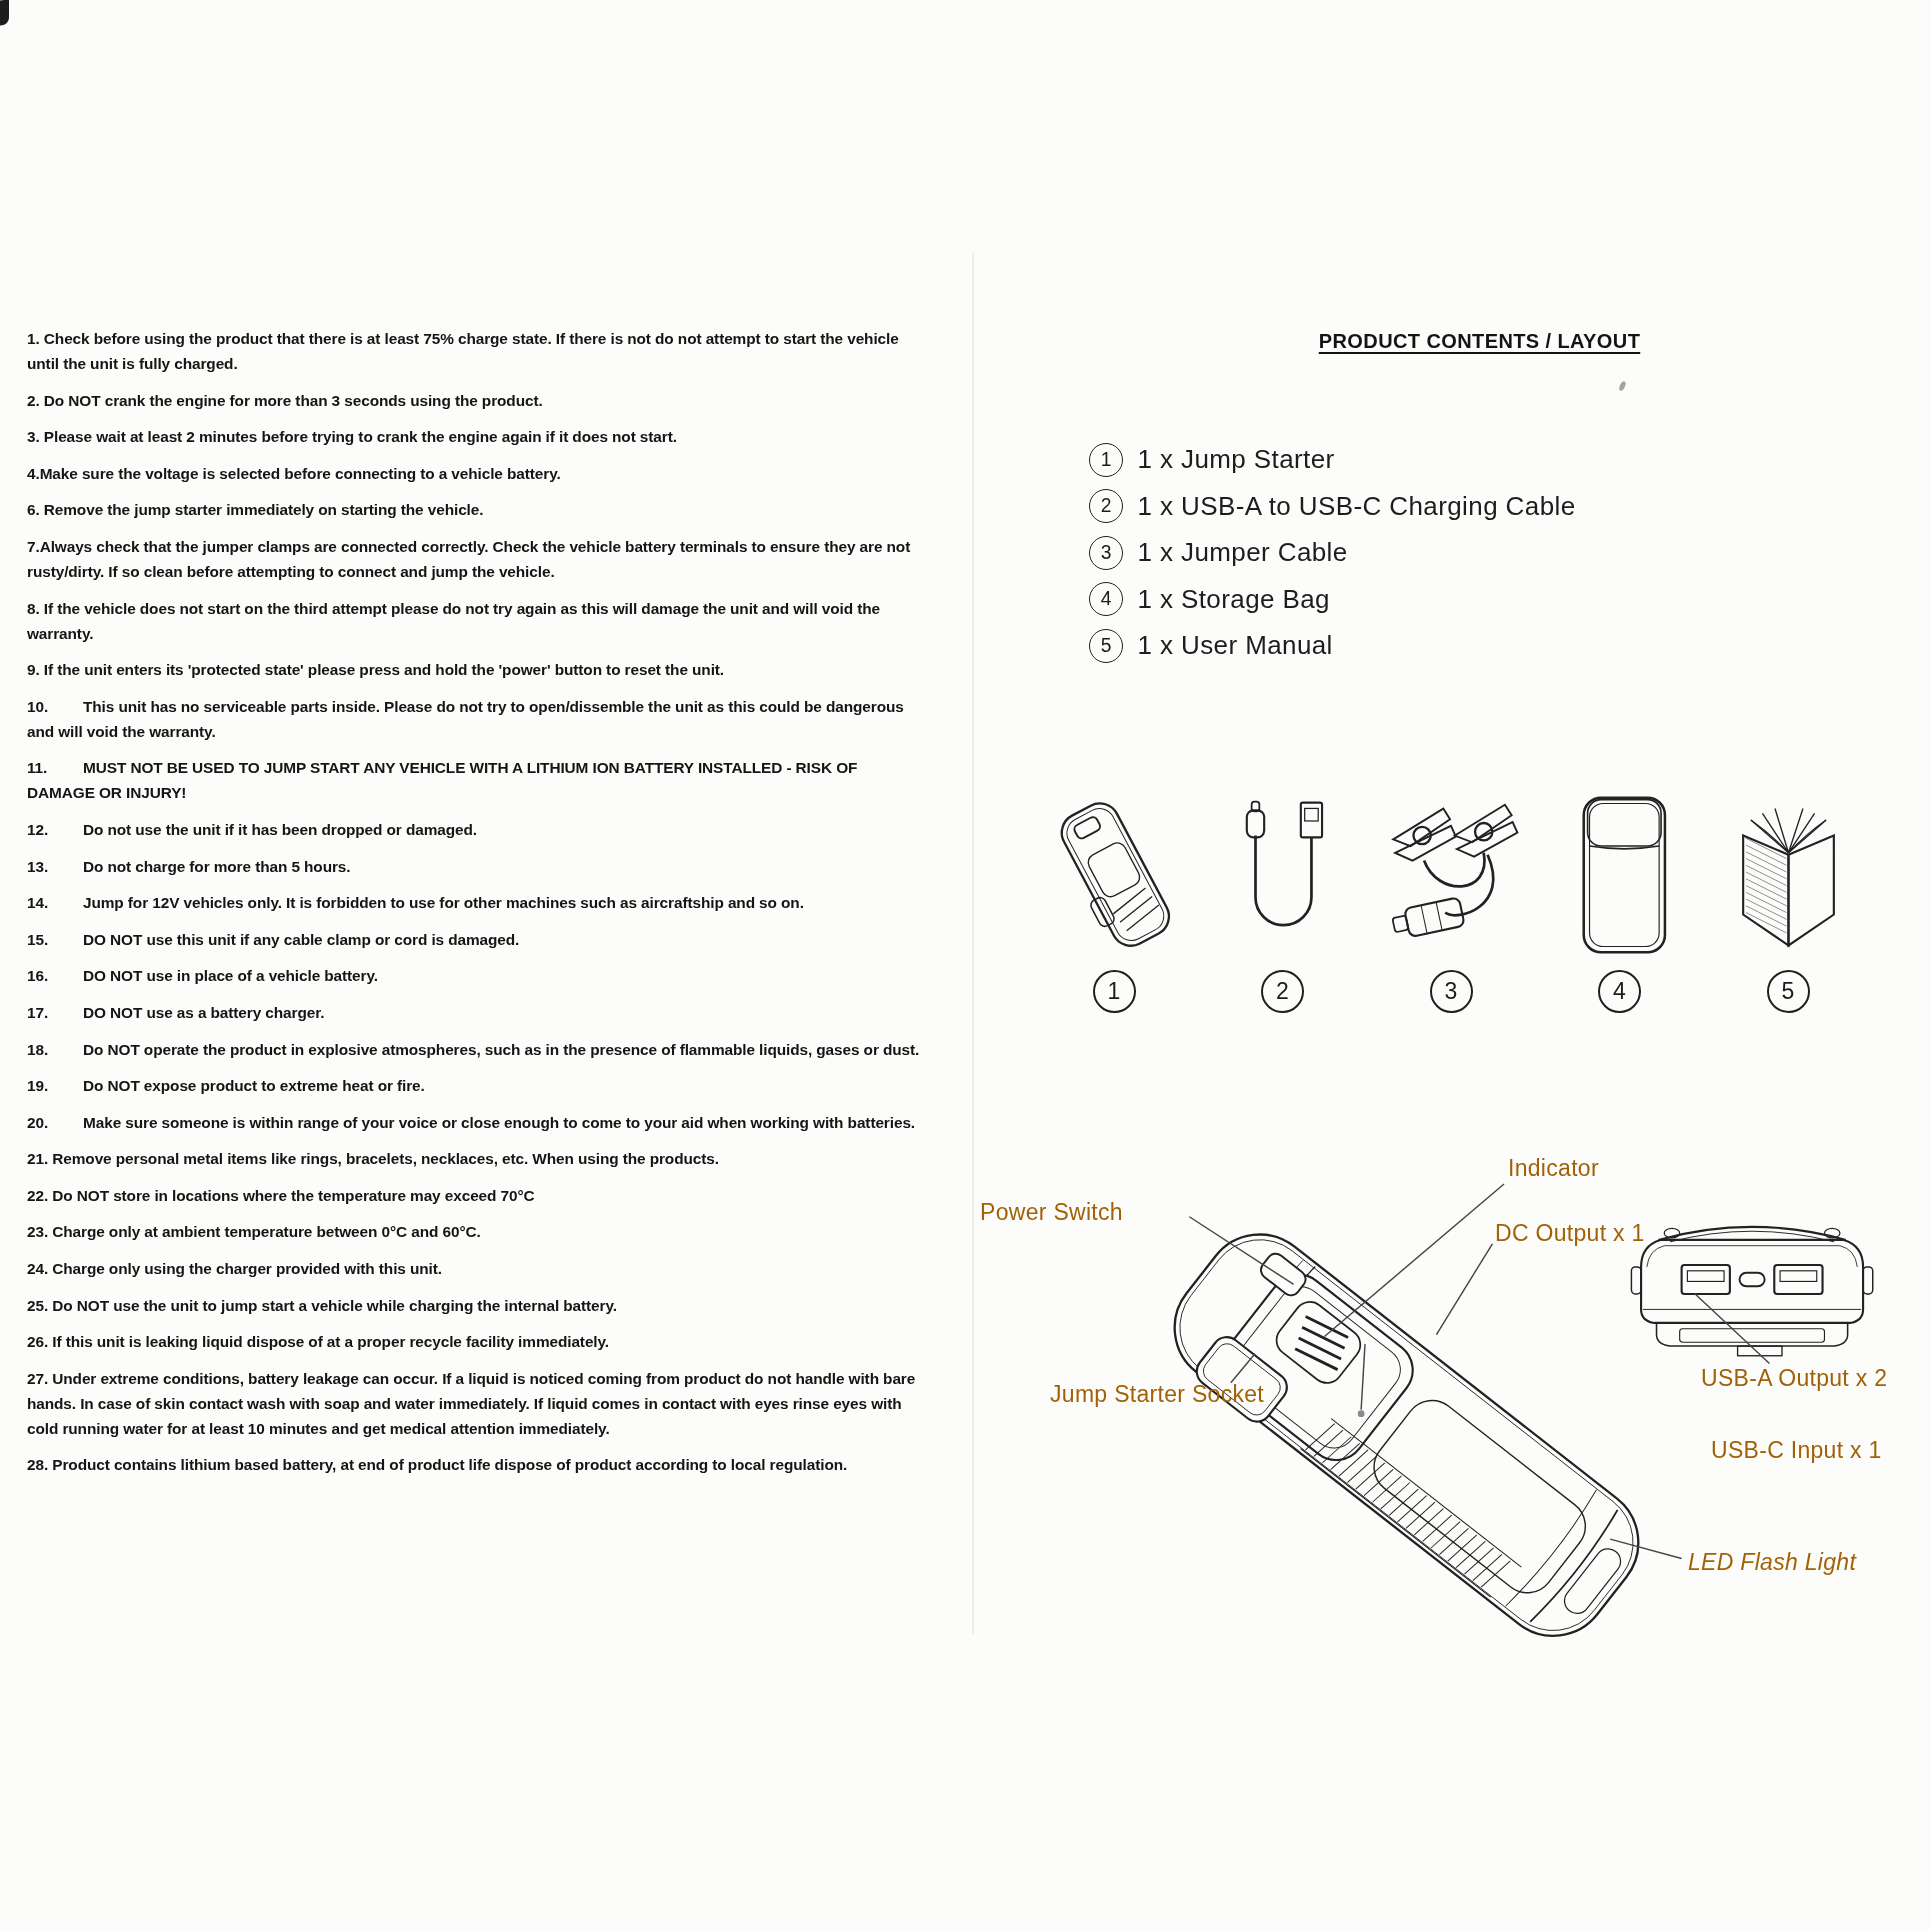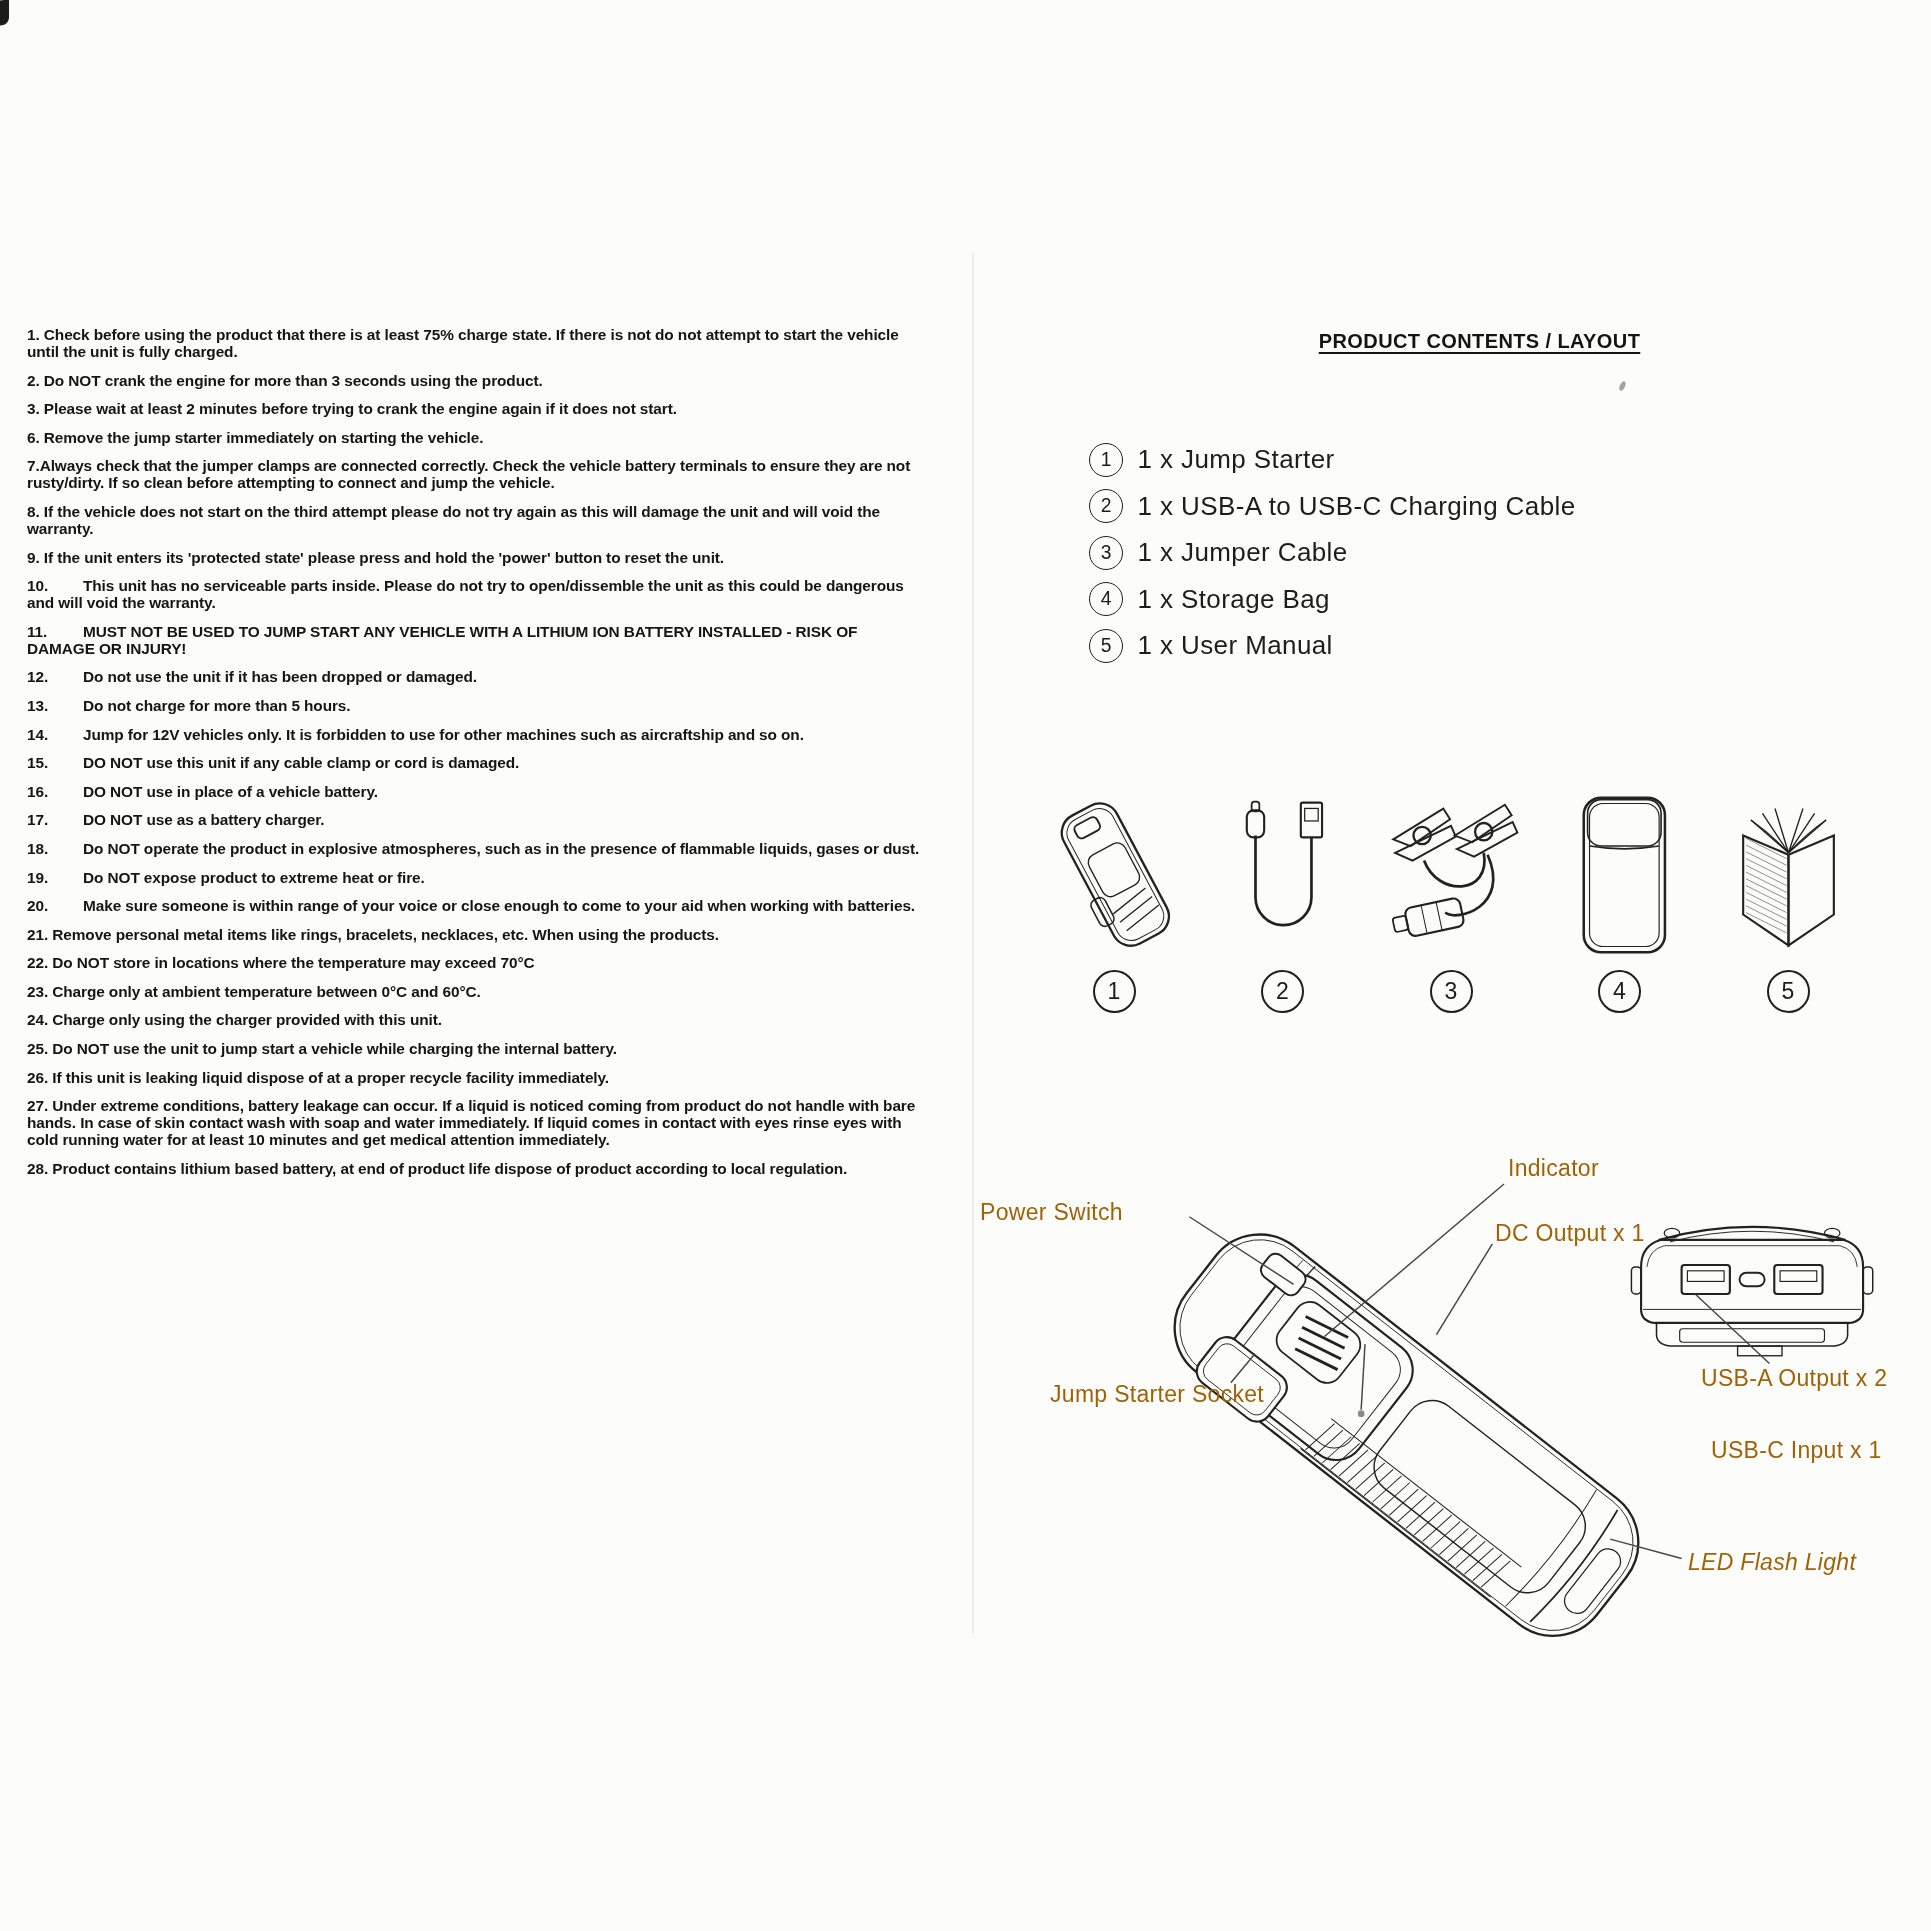--- a/index.html
+++ b/index.html
@@ -1,21 +1,21 @@
 <!DOCTYPE html>
 <html><head>
 <meta charset="utf-8">
 <style>
   html,body{margin:0;padding:0;background:#ffffff;}
   #sheet{position:relative;width:1931px;height:1931px;background:#fcfcfa;overflow:hidden;
          font-family:"Liberation Sans",sans-serif;color:#161616;}
 
   
   #warnings{position:absolute;left:27px;top:326px;width:898px;}
-  #warnings p{margin:0 0 11.6px 0;font-size:15.4px;line-height:17px;font-weight:700;
+  #warnings p{margin:0 0 11.6px 0;font-size:15.4px;line-height:25px;font-weight:700;
               letter-spacing:-0.1px;color:#151515;}
   #warnings .wnum{display:inline-block;width:56px;}
 
   
   #fold{position:absolute;left:972px;top:253px;width:1.9px;height:1381px;background:rgba(110,110,110,.10);}
   #corner-mark{position:absolute;left:0;top:0;width:8.7px;height:25px;background:#1c1c1c;
                border-radius:0 0 6.8px 0;transform:skewY(-6deg);}
   #speck{position:absolute;left:1620px;top:381px;width:4.8px;height:9.7px;background:#8c8c8c;
          border-radius:50%;transform:rotate(24deg);opacity:.8;}
 
@@ -53,20 +53,21 @@
 <div id="sheet">
 
   <div id="corner-mark"></div>
   <div id="fold"></div>
   <div id="speck"></div>
 
   <div id="warnings">
       <p>1. Check before using the product that there is at least 75% charge state. If there is not do not attempt to start the vehicle until the unit is fully charged.</p>
       <p>2. Do NOT crank the engine for more than 3 seconds using the product.</p>
       <p>3. Please wait at least 2 minutes before trying to crank the engine again if it does not start.</p>
+      <p>4.Make sure the voltage is selected before connecting to a vehicle battery.</p>
       <p>6. Remove the jump starter immediately on starting the vehicle.</p>
       <p>7.Always check that the jumper clamps are connected correctly. Check the vehicle battery terminals to ensure they are not rusty/dirty. If so clean before attempting to connect and jump the vehicle.</p>
       <p>8. If the vehicle does not start on the third attempt please do not try again as this will damage the unit and will void the warranty.</p>
       <p>9. If the unit enters its 'protected state' please press and hold the 'power' button to reset the unit.</p>
       <p><span class="wnum">10.</span>This unit has no serviceable parts inside. Please do not try to open/dissemble the unit as this could be dangerous and will void the warranty.</p>
       <p><span class="wnum">11.</span>MUST NOT BE USED TO JUMP START ANY VEHICLE WITH A LITHIUM ION BATTERY INSTALLED - RISK OF DAMAGE OR INJURY!</p>
       <p><span class="wnum">12.</span>Do not use the unit if it has been dropped or damaged.</p>
       <p><span class="wnum">13.</span>Do not charge for more than 5 hours.</p>
       <p><span class="wnum">14.</span>Jump for 12V vehicles only. It is forbidden to use for other machines such as aircraftship and so on.</p>
       <p><span class="wnum">15.</span>DO NOT use this unit if any cable clamp or cord is damaged.</p>

